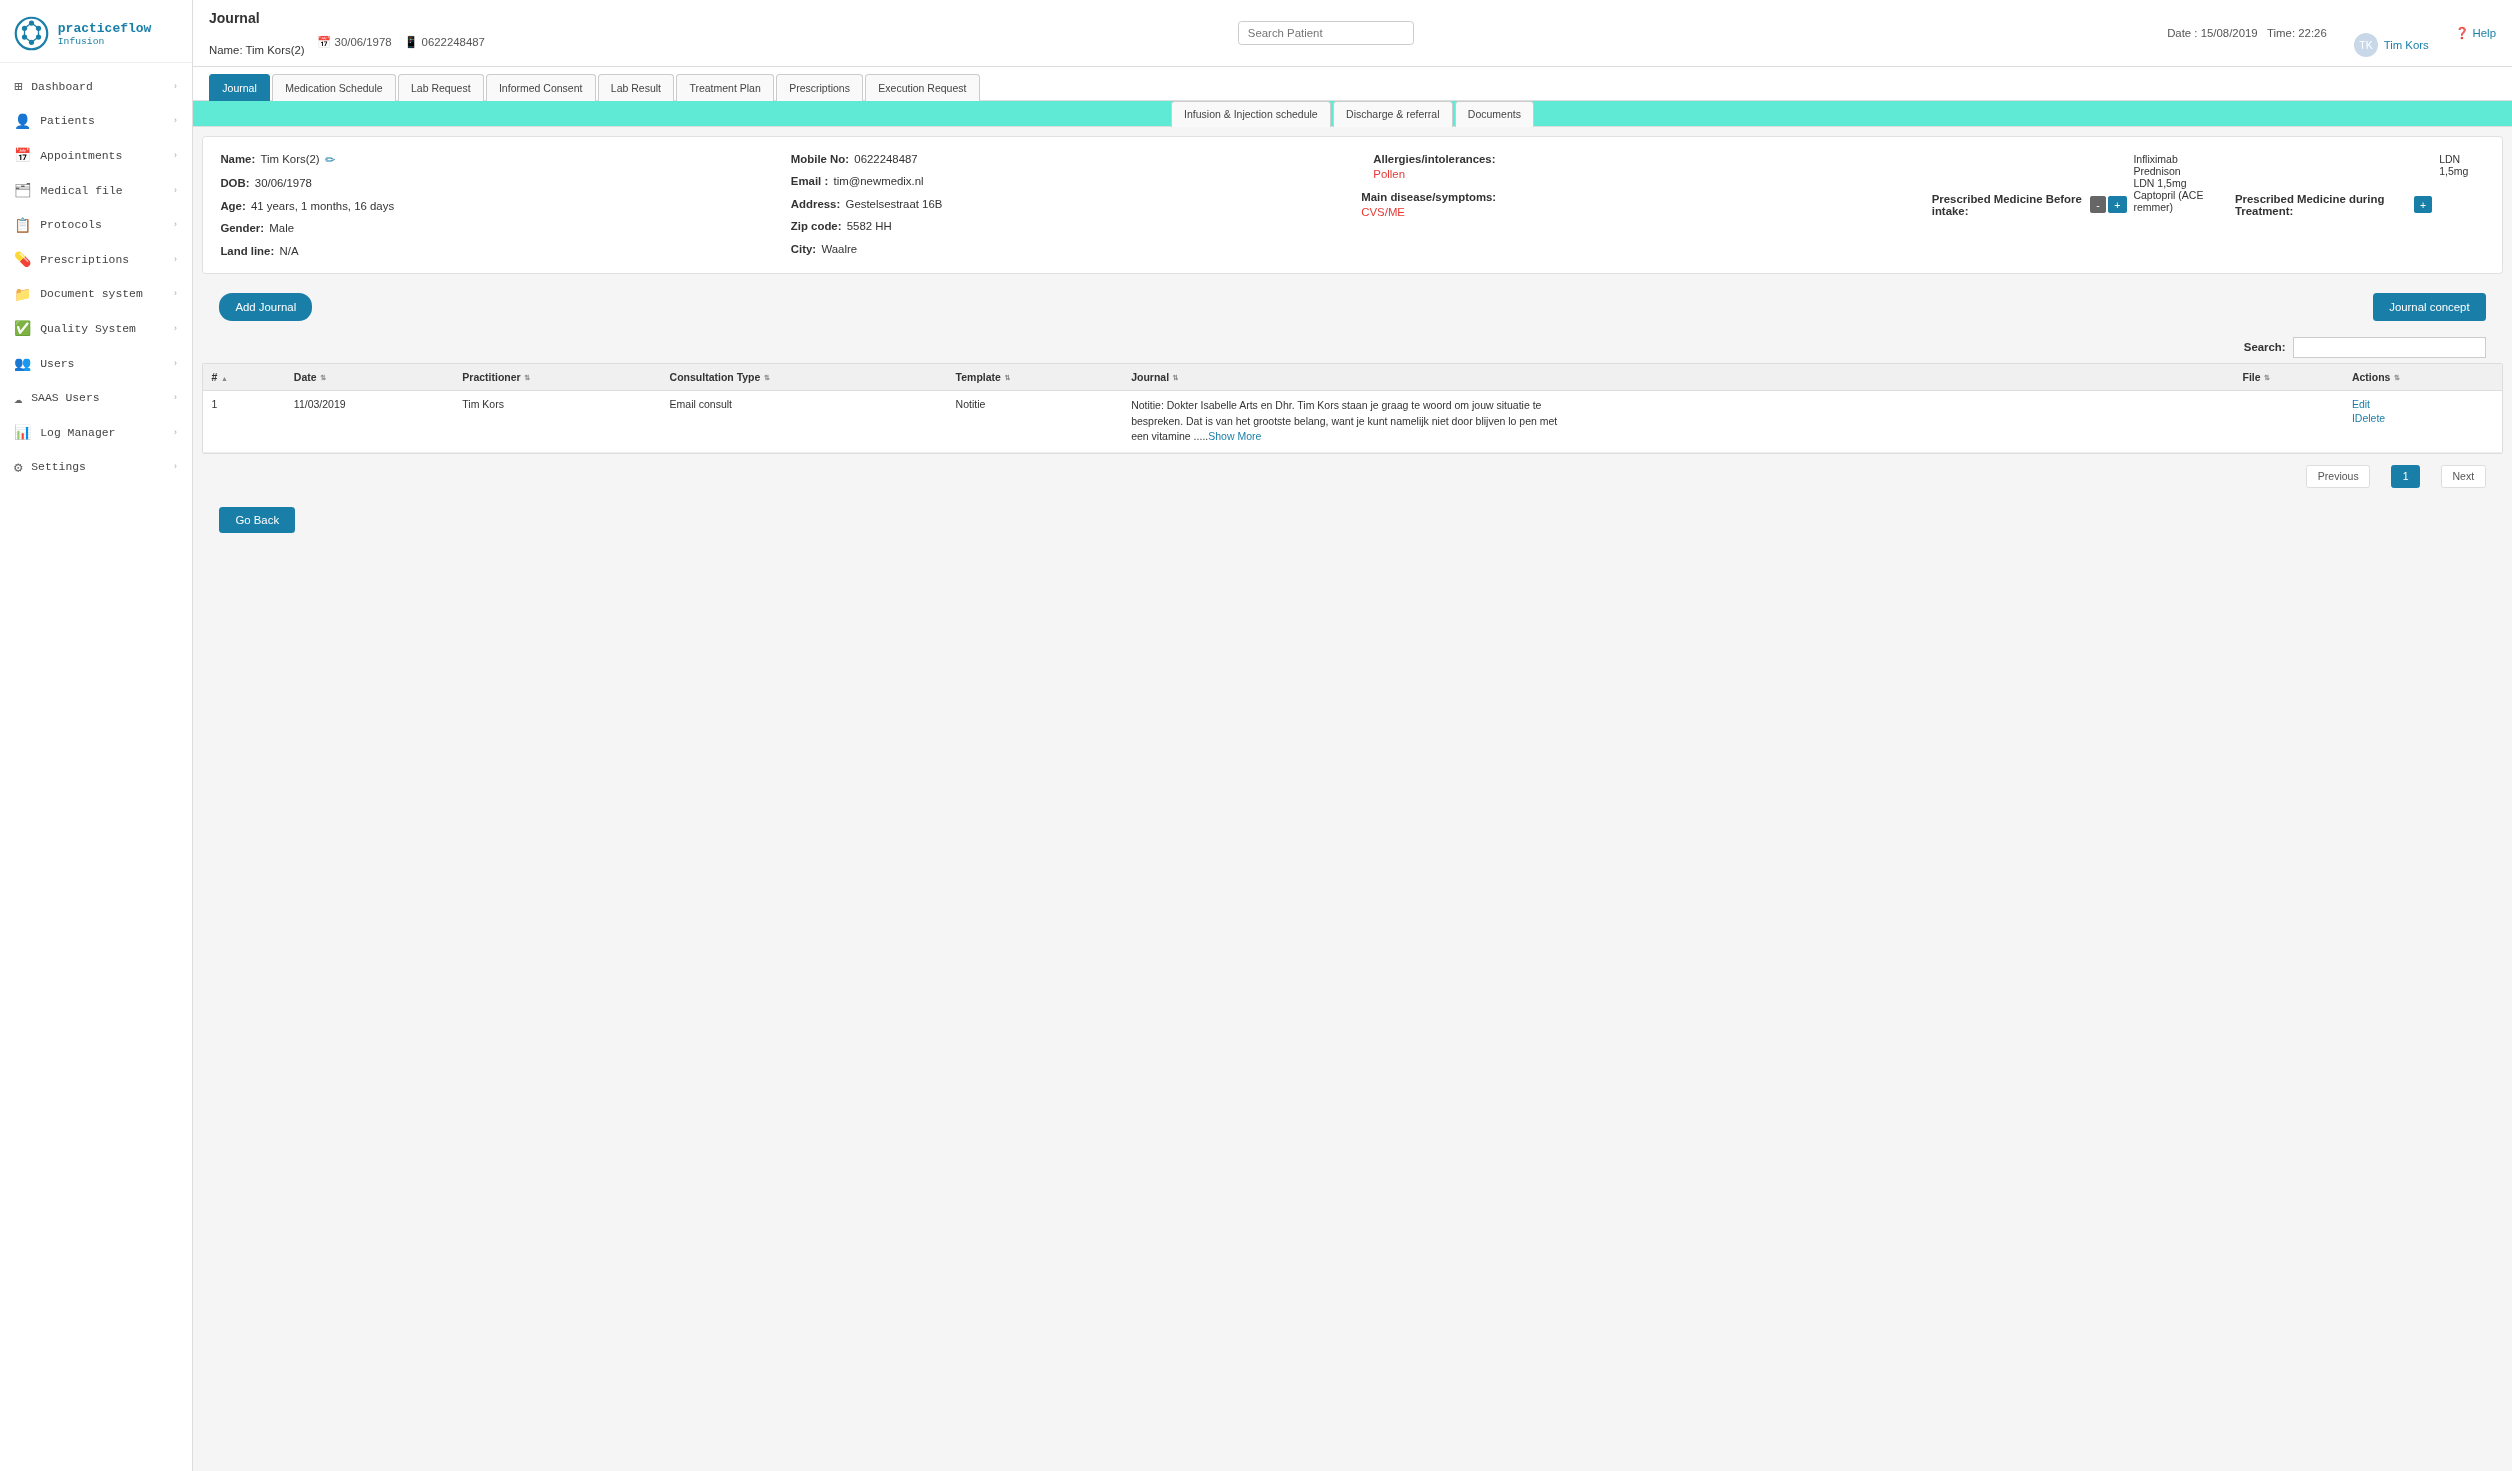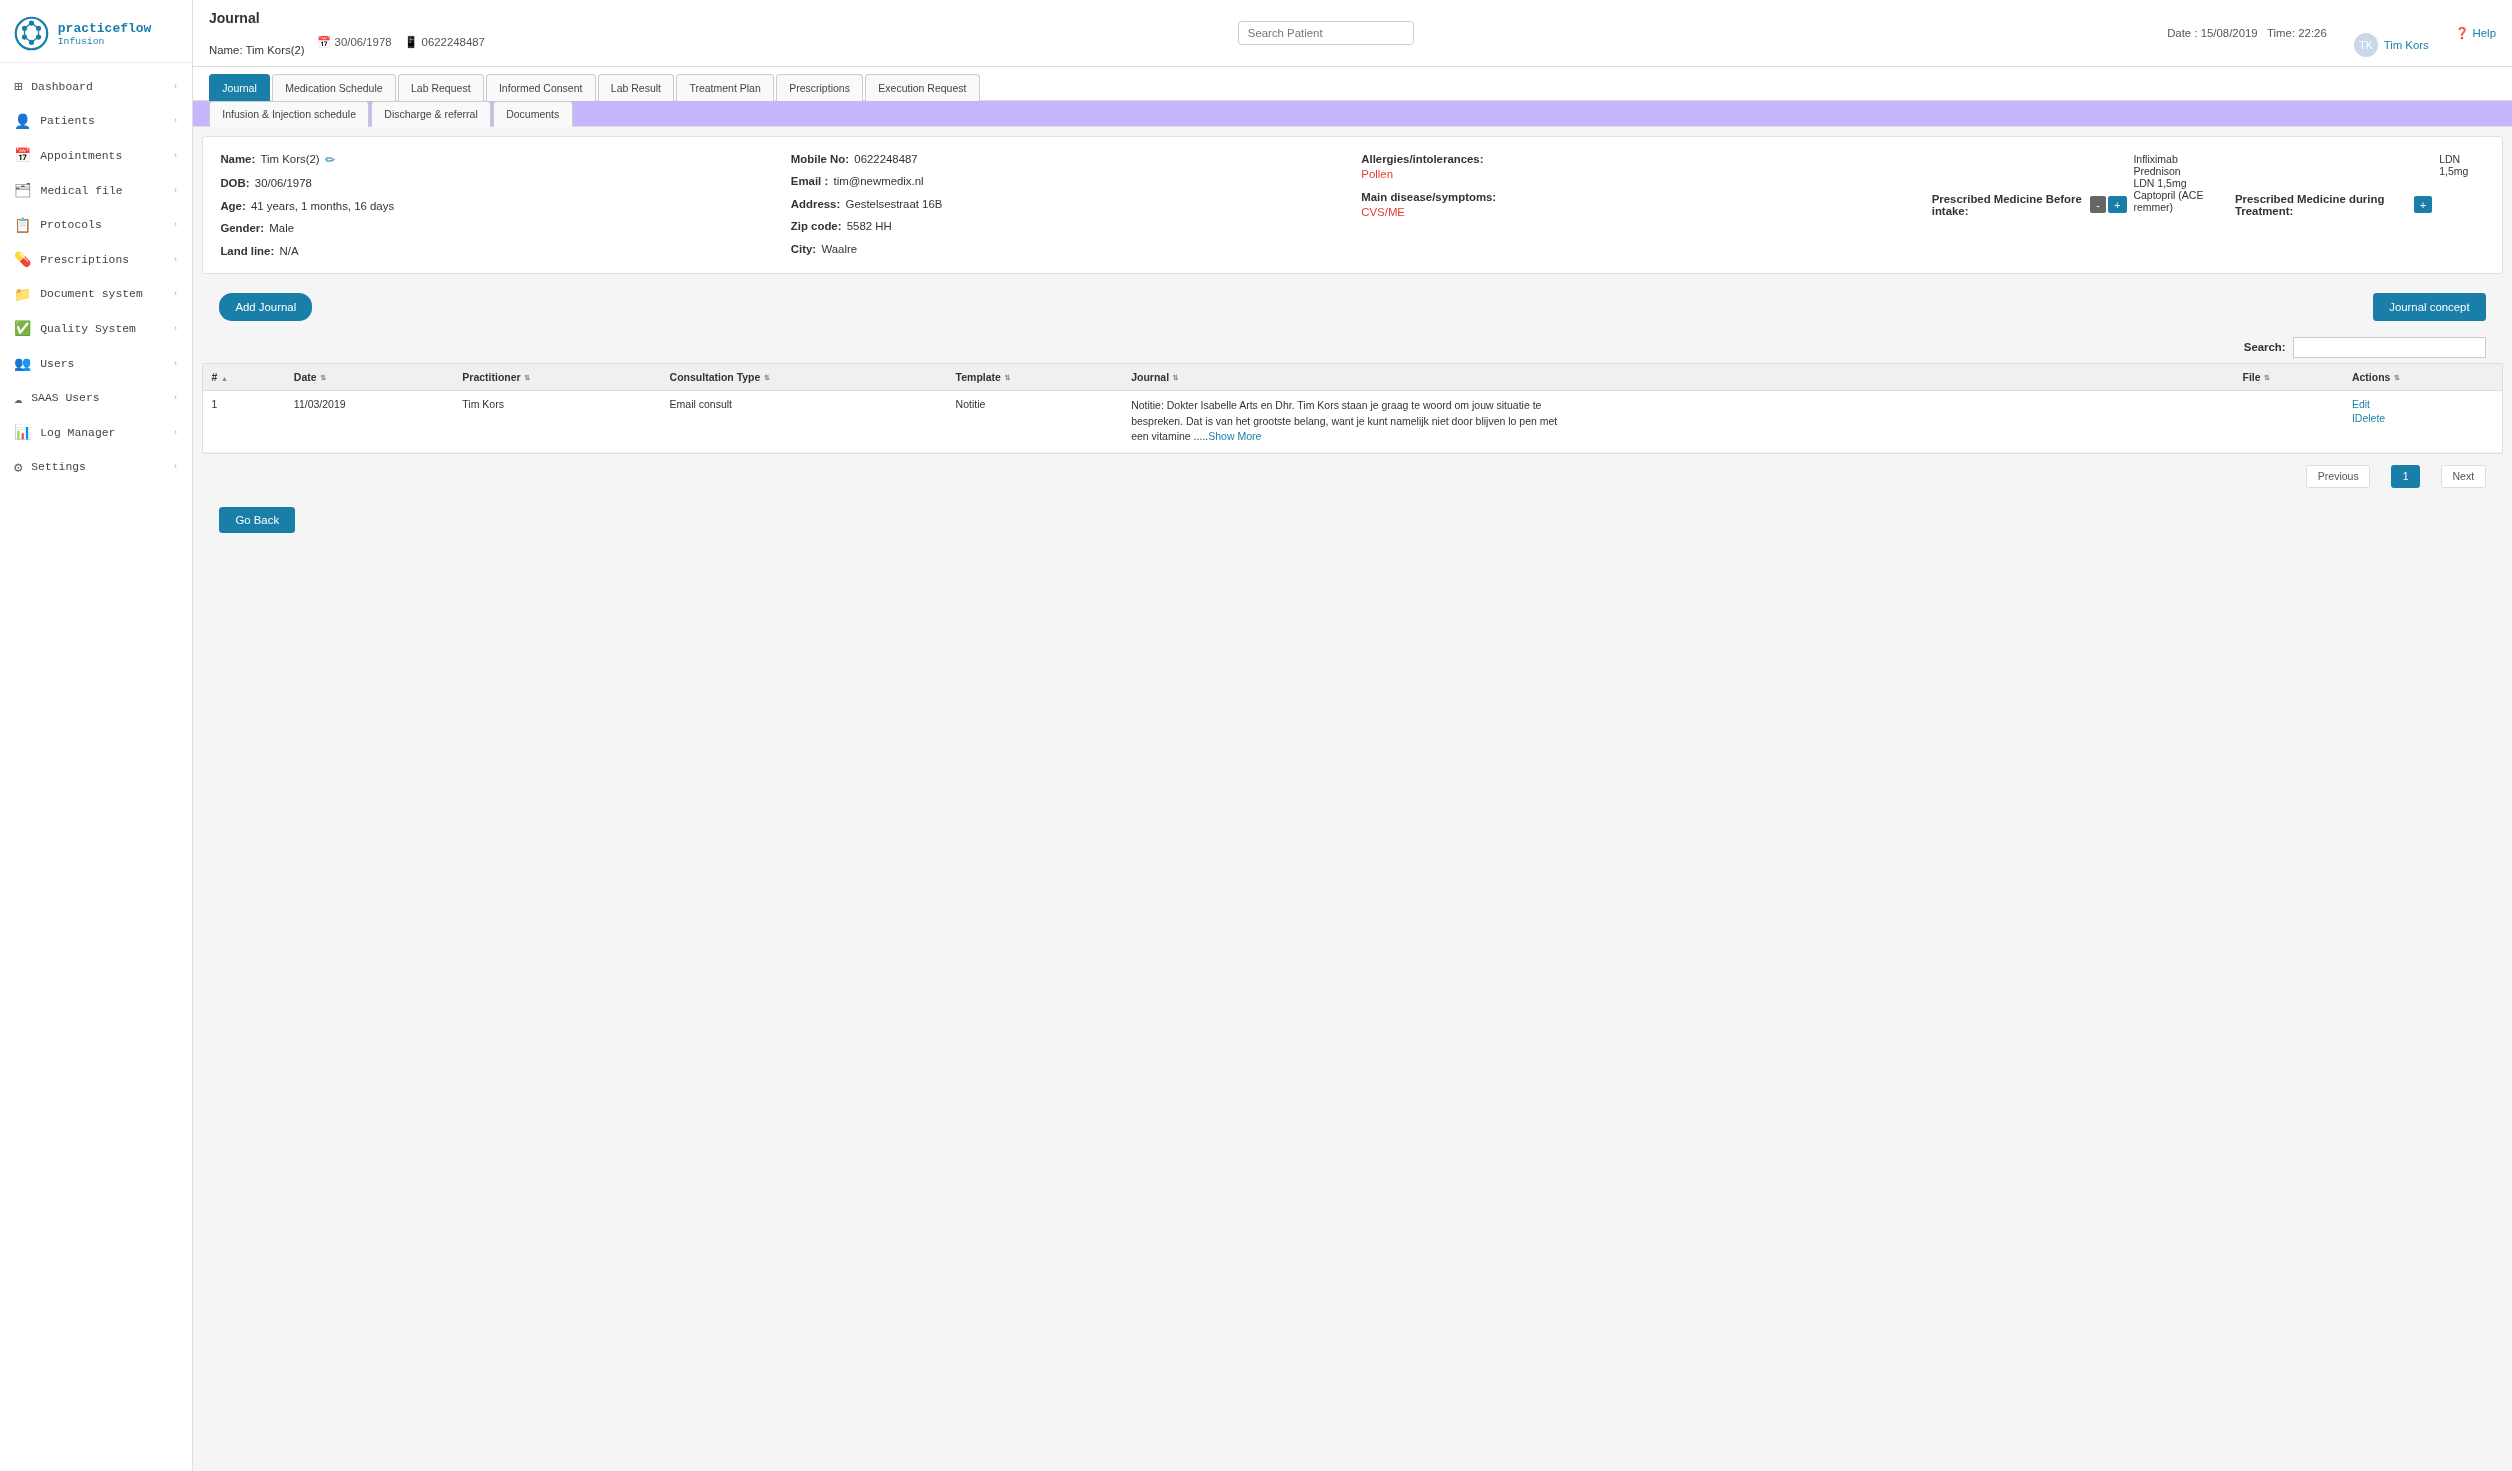--- a/index.html
+++ b/index.html
@@ -111,27 +111,28 @@
       margin-bottom: -0.9px;
     }
     .tab-btn.active {
       background: #1a7fa8;
       color: #fff;
       border-color: #1a7fa8;
       z-index: 1;
     }
 
     .tabs-row-2 {
-      background: #c4b5fd;
+      background: #5eead4;
       border-bottom: 1.8px solid #ddd;
       padding: 0 16px;
       display: flex;
       flex-wrap: wrap;
       gap: 1.8px;
       padding-bottom: 0;
+      justify-content: center;
     }
     .tab-btn-2 {
       padding: 6.2px 12.3px;
       border: 0.9px solid #ccc;
       border-bottom: none;
       background: #f9f9f9;
       cursor: pointer;
       font-size: 10.5px;
       border-radius: 3.5px 3.5px 0 0;
       color: #444;
@@ -486,21 +487,21 @@
             <span class="info-label">Zip code:</span>
             <span class="info-value">5582 HH</span>
           </div>
           <div class="info-row">
             <span class="info-label">City:</span>
             <span class="info-value">Waalre</span>
           </div>
         </div>
 
         <div class="info-col">
-          <div class="info-row" style="flex-direction: column; gap:3.5px;">
+          <div class="info-row" style="flex-direction: column; gap:3.5px;margin-left:12px;">
             <span class="info-label">Allergies/intolerances:</span>
             <span class="allergy-value">Pollen</span>
           </div>
           <div class="info-row" style="flex-direction: column; gap:3.5px;">
             <span class="info-label">Main disease/symptoms:</span>
             <span class="disease-value">CVS/ME</span>
           </div>
         </div>
 
         <div class="medicine-col">

